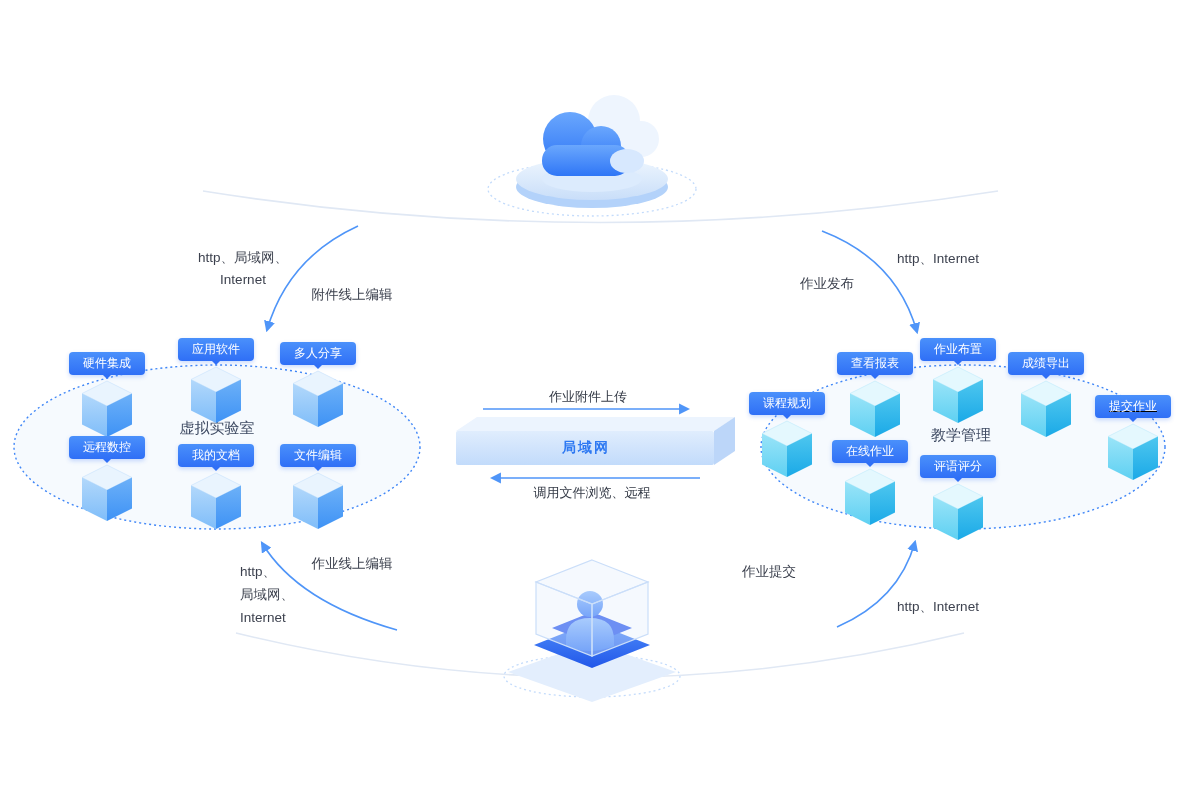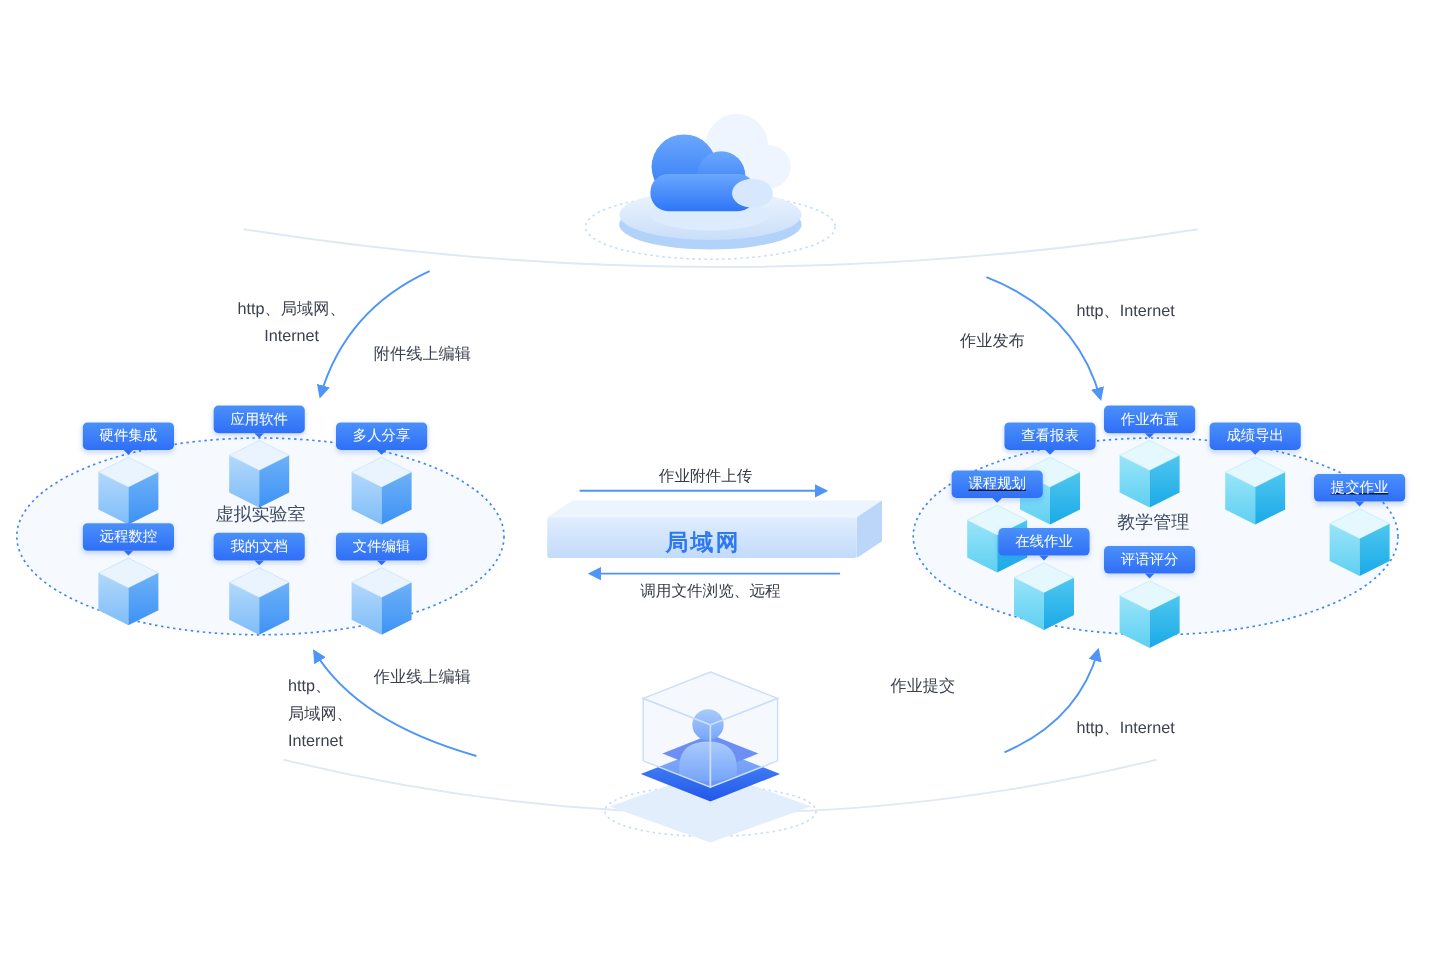--- a/index.html
+++ b/index.html
@@ -13,21 +13,21 @@
            box-shadow:0 2px 4px rgba(47,111,246,0.25); }
   .badge::after { content:""; position:absolute; left:50%; bottom:-4px; margin-left:-4px;
                   border:4px solid transparent; border-top:4px solid #2f6ff6; border-bottom:0; }
   .cube { display:block; }
 
   .cluster-title { position:absolute; transform:translateX(-50%); font-size:15px; color:#3f4b63;
                    font-weight:500; white-space:nowrap; z-index:2; }
   .conn-text { position:absolute; font-size:13.5px; color:#3c414e; white-space:pre-line; z-index:2; line-height:22px; }
   .center-x { transform:translateX(-50%); text-align:center; }
   .arrow-label { position:absolute; font-size:13px; color:#343a46; white-space:nowrap; z-index:2; }
-  .lan-label { position:absolute; font-size:19px; font-weight:bold; letter-spacing:2px; color:#2e79f2; white-space:nowrap; z-index:2; }
+  .lan-label { position:absolute; font-size:14px; font-weight:bold; letter-spacing:2px; color:#2e79f2; white-space:nowrap; z-index:2; }
 </style>
 </head>
 <body>
 
 <div class="stage">
 
   <svg class="bg" width="1200" height="800" viewBox="0 0 1200 800">
     <defs>
       <linearGradient id="gCloud" x1="0" y1="0" x2="0" y2="1">
         <stop offset="0" stop-color="#6aa7fd"></stop>
@@ -157,21 +157,21 @@
     <svg class="cube" width="52" height="58">
         <use href="#cube-blue"></use>
       </svg>
   </div>
   <div class="node" style="left:216px; top:338px;">
     <div class="badge">应用软件</div>
     <svg class="cube" width="52" height="58">
         <use href="#cube-blue"></use>
       </svg>
   </div>
-  <div class="node" style="left:318px; top:352px;">
+  <div class="node" style="left:318px; top:342px;">
     <div class="badge">多人分享</div>
     <svg class="cube" width="52" height="58">
         <use href="#cube-blue"></use>
       </svg>
   </div>
   <div class="node" style="left:107px; top:436px;">
     <div class="badge">远程数控</div>
     <svg class="cube" width="52" height="58">
         <use href="#cube-blue"></use>
       </svg>
@@ -200,21 +200,21 @@
     <svg class="cube" width="52" height="58">
         <use href="#cube-cyan"></use>
       </svg>
   </div>
   <div class="node" style="left:1046px; top:352px;">
     <div class="badge">成绩导出</div>
     <svg class="cube" width="52" height="58">
         <use href="#cube-cyan"></use>
       </svg>
   </div>
-  <div class="node" style="left:831px; top:392px;text-decoration:underline;">
+  <div class="node" style="left:787px; top:392px;">
     <div class="badge">课程规划</div>
     <svg class="cube" width="52" height="58">
         <use href="#cube-cyan"></use>
       </svg>
   </div>
   <div class="node" style="left:870px; top:440px;">
     <div class="badge">在线作业</div>
     <svg class="cube" width="52" height="58">
         <use href="#cube-cyan"></use>
       </svg>

